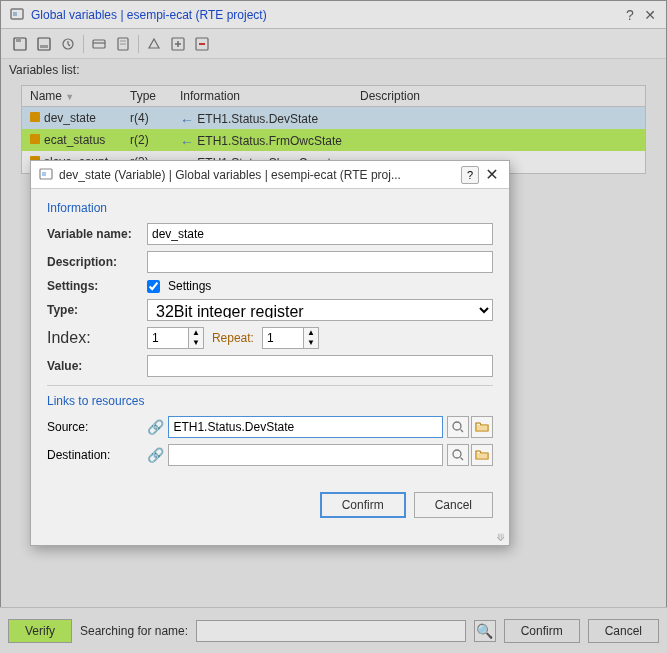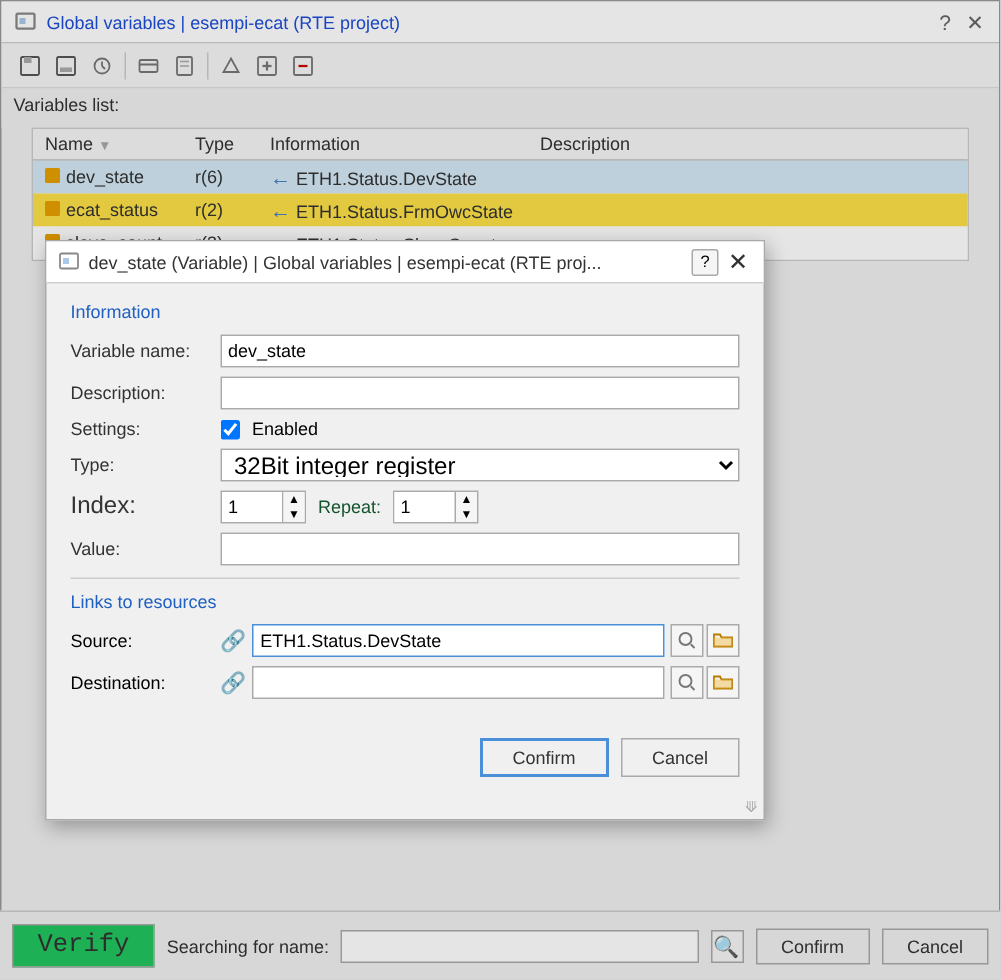--- a/index.html
+++ b/index.html
@@ -118,21 +118,21 @@
       padding: 3px 8px;
       text-align: left;
       font-weight: normal;
       color: #333;
     }
     .var-table td {
       padding: 3px 8px;
       color: #333;
     }
     .var-table tr:nth-child(1) td { background: #d4e8f5; }
-    .var-table tr:nth-child(2) td { background: #fde047; }
+    .var-table tr:nth-child(2) td { background: #bef264; }
     .var-table tr:nth-child(3) td { background: #fff; }
     .var-row-icon {
       width: 10px;
       height: 10px;
       background: #e8a000;
       border-radius: 1px;
       display: inline-block;
       margin-right: 4px;
     }
     .arrow-icon {
@@ -226,20 +226,21 @@
     .form-row {
       display: flex;
       align-items: center;
       margin-bottom: 6px;
     }
     .form-label {
       width: 100px;
       font-size: 12px;
       color: #333;
       flex-shrink: 0;
+      font-weight: bold;
     }
     .form-input {
       flex: 1;
       height: 22px;
       border: 1px solid #aaa;
       background: #fff;
       padding: 2px 4px;
       font-size: 12px;
       outline: none;
     }
@@ -294,21 +295,21 @@
       justify-content: center;
     }
 
     
     .index-repeat-row {
       display: flex;
       align-items: center;
       margin-bottom: 6px;
     }
     .index-label { width: 100px; font-size: 16px; color: #333; }
-    .repeat-label { width: 50px; font-size: 12px; color: #14532d; margin-left: 8px; }
+    .repeat-label { width: 50px; font-size: 12px; color: #a16207; margin-left: 8px; }
 
     
     .links-separator {
       border: none;
       border-top: 1px solid #ccc;
       margin: 8px 0;
     }
 
     
     .source-row {
@@ -389,26 +390,25 @@
       background: #f0f0f0;
       border-top: 1px solid #ccc;
       height: 46px;
       display: flex;
       align-items: center;
       padding: 0 8px;
       gap: 8px;
     }
     .bottom-verify-btn {
       padding: 4px 16px;
-      background: #22c55e;
-      border: 1px solid #aaa;
-      cursor: pointer;
-      font-size: 17px;
-      color: #333;
-      font-family: Liberation Mono, monospace;
+      background: #bef264;
+      border: 1px solid #aaa;
+      cursor: pointer;
+      font-size: 12px;
+      color: #333;
     }
     .bottom-search-label {
       font-size: 12px;
       color: #333;
       white-space: nowrap;
     }
     .bottom-search-input {
       flex: 1;
       height: 22px;
       border: 1px solid #aaa;
@@ -530,21 +530,21 @@
         <tr>
           <th style="width:100px">Name <span style="color:#aaa;font-size:9px">▼</span></th>
           <th style="width:50px">Type</th>
           <th style="width:180px">Information</th>
           <th>Description</th>
         </tr>
       </thead>
       <tbody>
         <tr>
           <td><span class="var-row-icon"></span>dev_state</td>
-          <td>r(6)</td>
+          <td>r(4)</td>
           <td><span class="arrow-icon">←</span> ETH1.Status.DevState</td>
           <td></td>
         </tr>
         <tr>
           <td><span class="var-row-icon"></span>ecat_status</td>
           <td>r(2)</td>
           <td><span class="arrow-icon">←</span> ETH1.Status.FrmOwcState</td>
           <td></td>
         </tr>
         <tr>
@@ -598,21 +598,21 @@
 
       <div class="form-row">
         <label class="form-label">Description:</label>
         <input class="form-input" type="text" value="" style="">
       </div>
 
       <div class="form-row">
         <label class="form-label">Settings:</label>
         <div style="display:flex;align-items:center;gap:4px;">
           <input type="checkbox" class="form-checkbox" checked="" style="">
-          <span>Enabled</span>
+          <span>Settings</span>
         </div>
       </div>
 
       <div class="form-row">
         <label class="form-label">Type:</label>
         <div class="select-wrapper">
           <select style="width:100%;height:22px;border:1px solid #aaa;font-size:16px;background:#fff;">
             <option>32Bit integer register</option>
             <option>16Bit integer register</option>
             <option>8Bit integer register</option>

